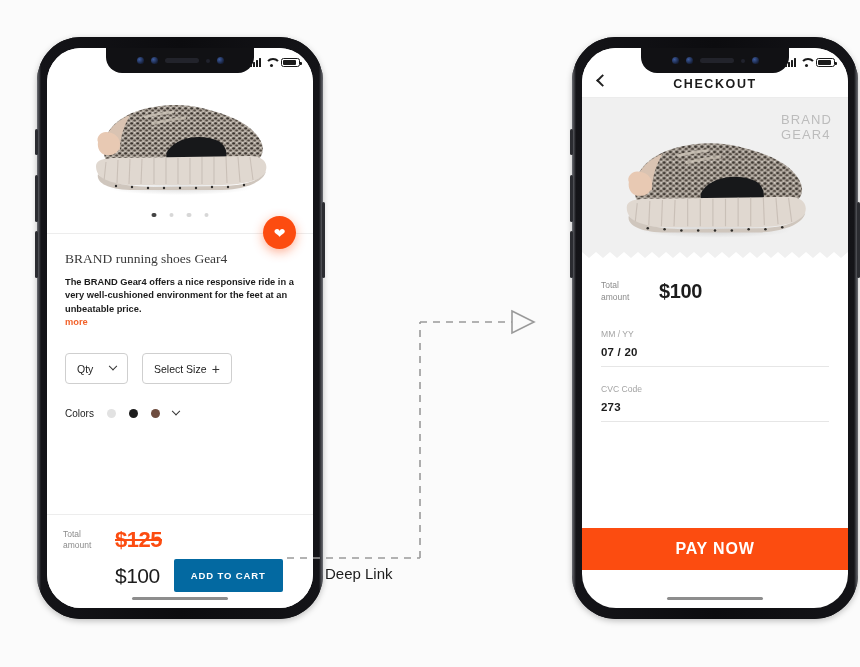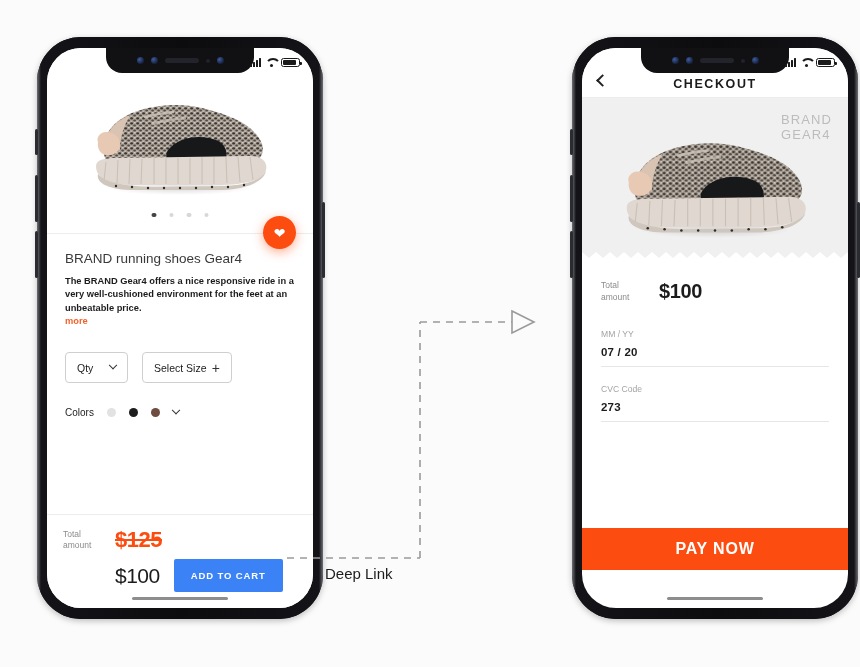--- a/index.html
+++ b/index.html
@@ -105,21 +105,21 @@
     width: 33px; height: 33px; border-radius: 50%;
     background: #fc4c10;
     display: flex; align-items: center; justify-content: center;
     box-shadow: 0 3px 11px rgba(252,76,16,.45);
     cursor: pointer; z-index: 5;
   }
   .heart { color: #fff; font-size: 14px; line-height: 1; }
   .hero-sep { height: 1px; background: #ededed; }
 
   .pinfo { padding: 17px 18px 0 18px; }
-  .ptitle { font-size: 13.5px; color: #3a3a3a; font-weight: 400; margin-bottom: 9px; }
+  .ptitle { font-size: 13.5px; color: #3a3a3a; font-weight: 400; margin-bottom: 9px; font-family: Liberation Serif, serif; }
   .pdesc { font-size: 9.3px; line-height: 1.45; color: #1c1c1c; font-weight: 700; }
   .more { font-size: 9.3px; color: #f2622b; font-weight: 700; margin-top: 1px; cursor: pointer; }
 
   .selrow { display: flex; gap: 14px; padding: 26px 18px 0 18px; }
   .selbox {
     border: 1px solid #cfcfcf; border-radius: 4px; height: 31px;
     display: flex; align-items: center; justify-content: space-between;
     padding: 0 11px; font-size: 10.5px; color: #1c1c1c; cursor: pointer;
   }
   .selbox.qty { width: 63px; }
@@ -134,21 +134,21 @@
   .sw.c2 { background: #1d1d1d; }
   .sw.c3 { background: #6e4c3f; }
 
   .buybar { position: absolute; left: 0; right: 0; bottom: 0; background: #fff; border-top: 1px solid #ededed; padding: 12px 16px 0 16px; height: 94px; }
   .priceline { display: flex; align-items: center; }
   .totlbl { font-size: 8.5px; line-height: 1.25; color: #8b8b8b; width: 44px; }
   .oldprice { font-size: 22px; font-weight: 700; color: #fc4c10; text-decoration: line-through; margin-left: 8px; letter-spacing: -.5px; }
   .payline { display: flex; align-items: center; margin-top: 6px; }
   .newprice { font-size: 21px; font-weight: 400; color: #1c1c1c; margin-left: 52px; letter-spacing: -.5px; }
   .cartbtn {
-    margin-left: 14px; background: #3b82f6; color: #fff;
+    margin-left: 14px; background: #0369a1; color: #fff;
     font-size: 9.5px; font-weight: 700; letter-spacing: .9px;
     border: none; border-radius: 2px; height: 33px; width: 109px;
     cursor: pointer;
   }
   .homebar { position: absolute; bottom: 8px; left: 50%; transform: translateX(-50%); width: 96px; height: 3px; border-radius: 2px; background: #8d8d8d; }
 
   
   .co-hero { position: relative; height: 160px; background: #f0f0f0; display:flex; align-items:center; justify-content:center; }
   .co-brand { position: absolute; right: 16px; top: 14px; font-size: 13px; line-height: 1.18; letter-spacing: 1.1px; color: #bcbcbc; font-weight: 400; }
   .zig-wrap { position: absolute; left:0; right:0; bottom:0; height: 12px; overflow: hidden; }

